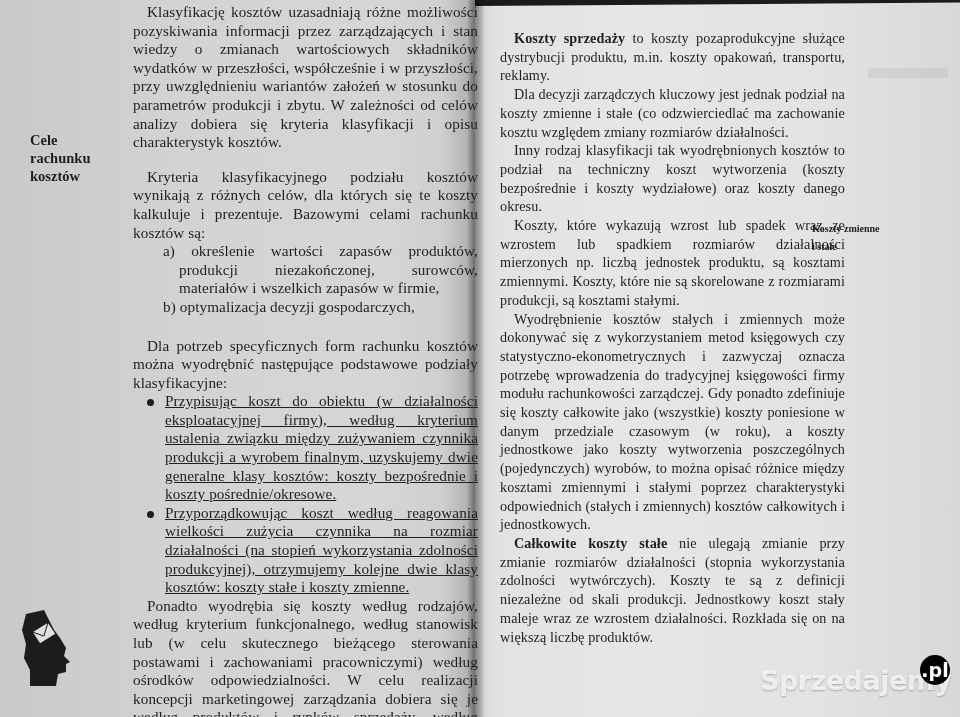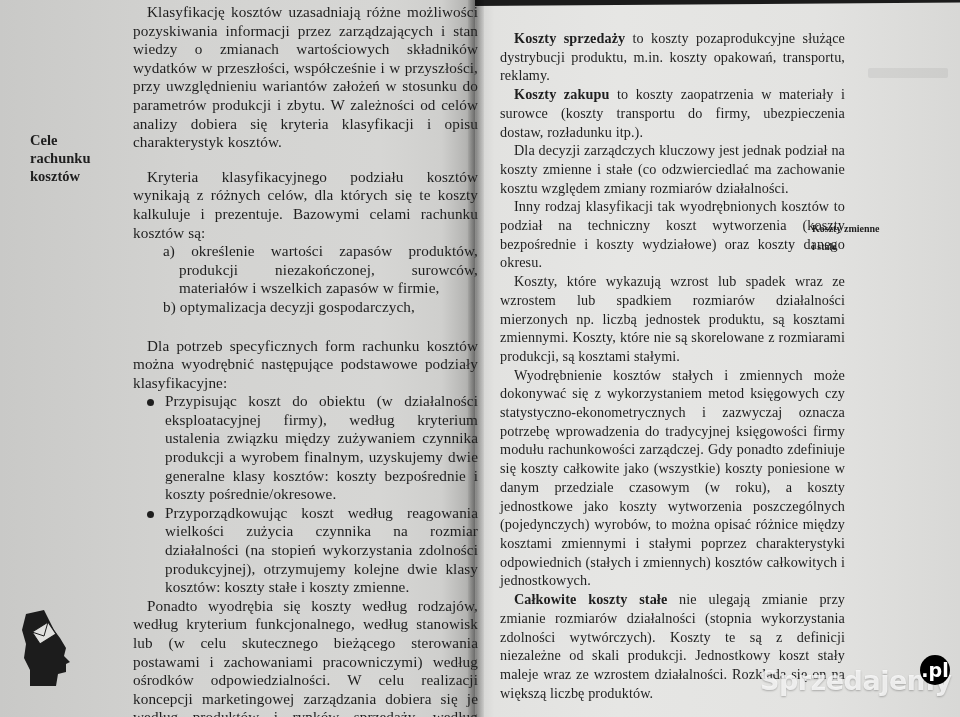--- a/index.html
+++ b/index.html
@@ -35,21 +35,21 @@
       position: absolute; font-size: 15.2px; line-height: 18.6px;
       text-align: justify; letter-spacing: 0.1px;
     }
     .left-col { left: 133px; top: 3px; width: 345px; }
     .right-col { left: 500px; top: 29px; width: 345px; font-size: 14.2px; line-height: 18.7px; }
     p { margin: 0; }
     .indent { text-indent: 14px; }
     .gap { margin-top: 13px; }
     .list { margin: 0; padding: 0; list-style: none; }
     .list li { padding-left: 30px; text-indent: -16px; margin-left: 16px; }
-    .bullets { margin: 0; padding: 0; list-style: none; }
+    .bullets { margin: 0; padding: 0; list-style: none; text-decoration: underline; }
     .bullets li { position: relative; padding-left: 32px; }
     .bullets li::before {
       content: ""; position: absolute; left: 14px; top: 7px;
       width: 7px; height: 7px; border-radius: 50%; background: #1e1e1e;
     }
     b { font-weight: bold; }
     .margin-head {
       position: absolute; font-weight: bold; font-size: 14.5px; line-height: 18px;
     }
     .mh-left { left: 30px; top: 131px; width: 88px; text-align: left; }
@@ -111,21 +111,20 @@
 
   <div class="ghost-text"></div>
 
   <div class="margin-head mh-right">
     <div>Koszty zmienne</div>
     <div>i stałe</div>
   </div>
 
   <div class="text-col right-col">
     <p class="indent"><b>Koszty sprzedaży</b><span> to koszty pozaprodukcyjne służące dystrybucji produktu, m.in. koszty opakowań, transportu, reklamy.</span></p>
-    <p class="indent"><b>Koszty zakupu</b><span> to koszty zaopatrzenia w materiały i surowce (koszty transportu do firmy, ubezpieczenia dostaw, rozładunku itp.).</span></p>
     <p class="indent">Dla decyzji zarządczych kluczowy jest jednak podział na koszty zmienne i stałe (co odzwierciedlać ma zachowanie kosztu względem zmiany rozmiarów działalności.</p>
     <p class="indent">Inny rodzaj klasyfikacji tak wyodrębnionych kosztów to podział na techniczny koszt wytworzenia (koszty bezpośrednie i koszty wydziałowe) oraz koszty danego okresu.</p>
     <p class="indent">Koszty, które wykazują wzrost lub spadek wraz ze wzrostem lub spadkiem rozmiarów działalności mierzonych np. liczbą jednostek produktu, są kosztami zmiennymi. Koszty, które nie są skorelowane z rozmiarami produkcji, są kosztami stałymi.</p>
     <p class="indent">Wyodrębnienie kosztów stałych i zmiennych może dokonywać się z wykorzystaniem metod księgowych czy statystyczno-ekonometrycznych i zazwyczaj oznacza potrzebę wprowadzenia do tradycyjnej księgowości firmy modułu rachunkowości zarządczej. Gdy ponadto zdefiniuje się koszty całkowite jako (wszystkie) koszty poniesione w danym przedziale czasowym (w roku), a koszty jednostkowe jako koszty wytworzenia poszczególnych (pojedynczych) wyrobów, to można opisać różnice między kosztami zmiennymi i stałymi poprzez charakterystyki odpowiednich (stałych i zmiennych) kosztów całkowitych i jednostkowych.</p>
     <p class="indent"><b>Całkowite koszty stałe</b><span> nie ulegają zmianie przy zmianie rozmiarów działalności (stopnia wykorzystania zdolności wytwórczych). Koszty te są z definicji niezależne od skali produkcji. Jednostkowy koszt stały maleje wraz ze wzrostem działalności. Rozkłada się on na większą liczbę produktów.</span></p>
 
   </div>
 
   <div class="watermark">Sprzedajemy</div>
   <div class="wm-badge">.pl</div>

